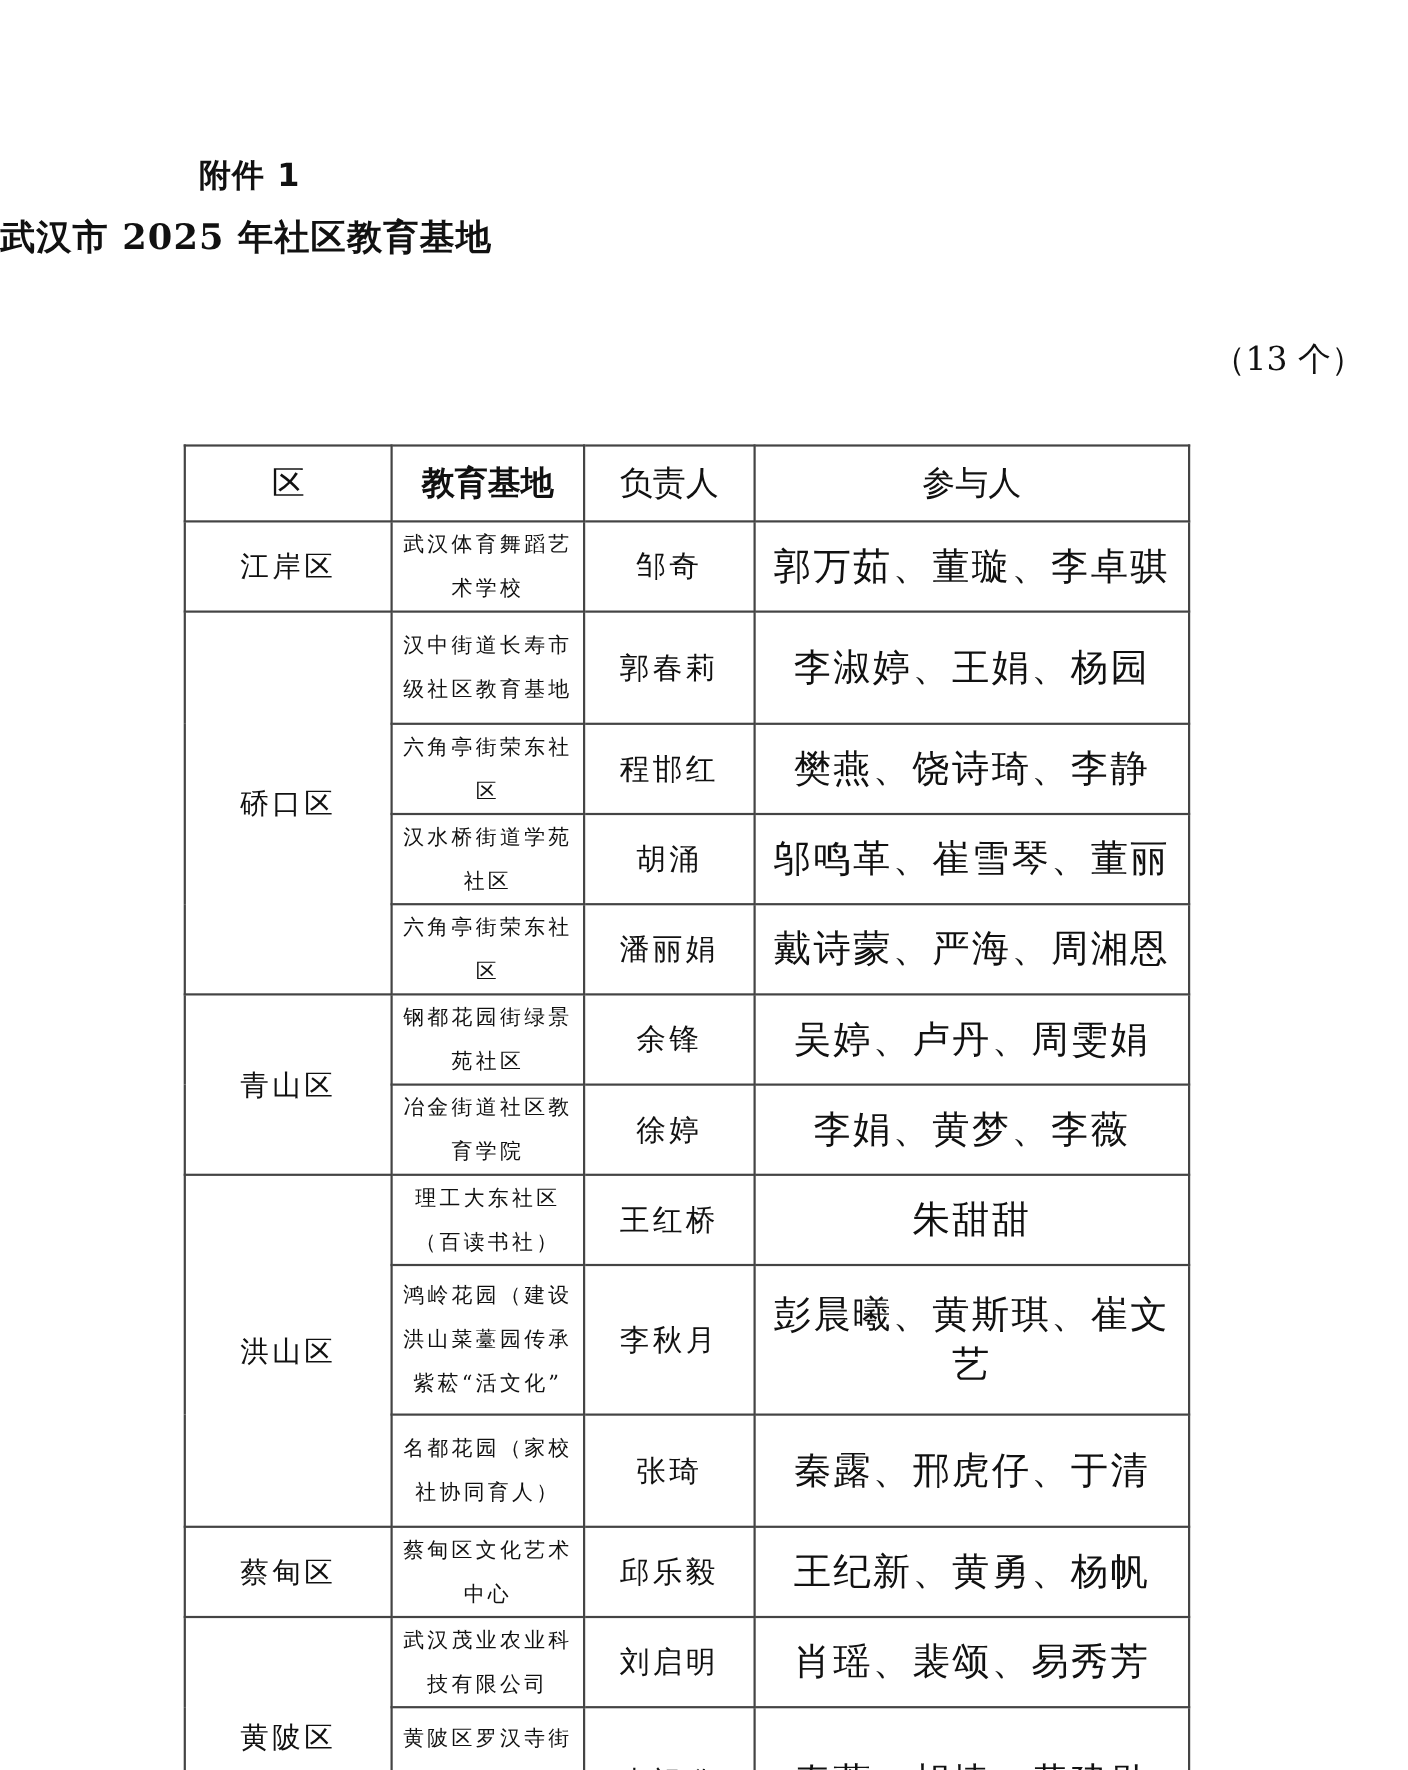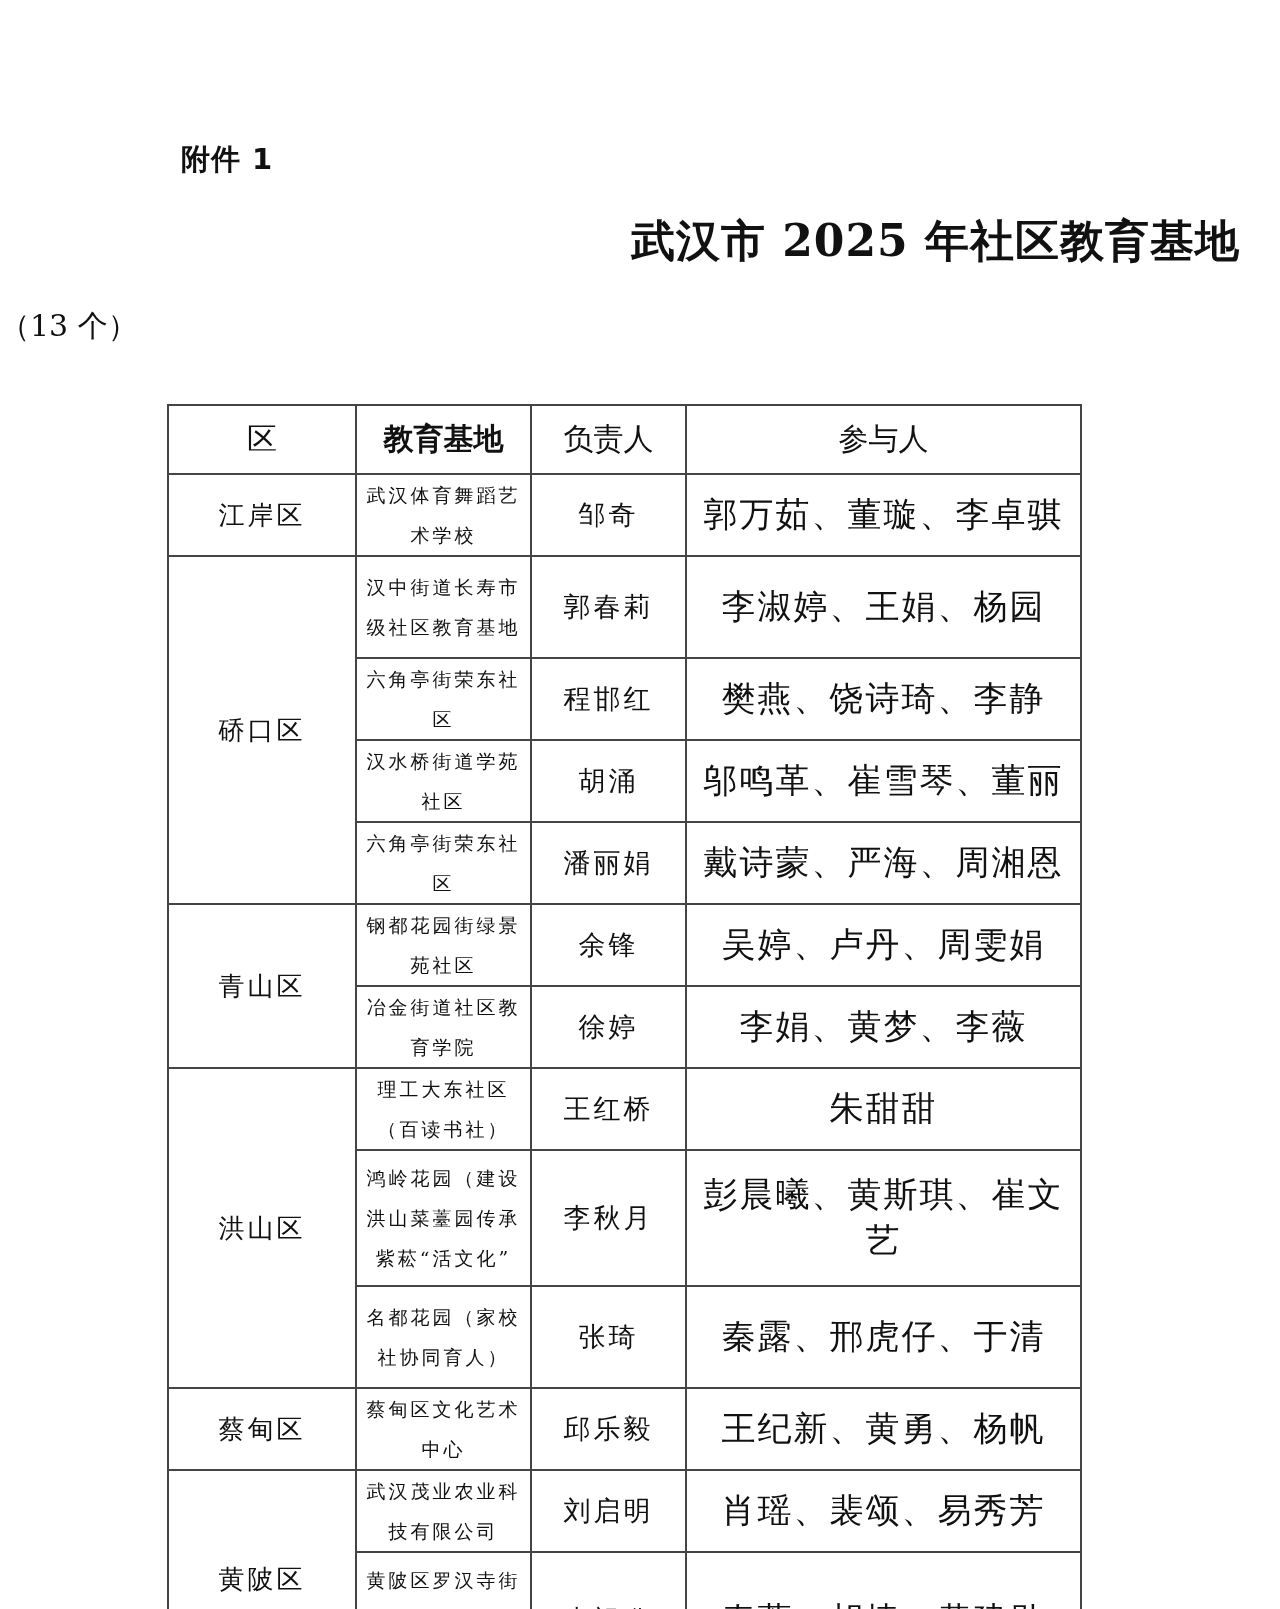--- a/index.html
+++ b/index.html
@@ -6,25 +6,25 @@
     body {
       width: 1280px; height: 1609px; position: relative; overflow: hidden;
       font-family: "DejaVu Serif", "Liberation Serif", serif; color: #111;
     }
     .attachment {
       position: absolute; left: 181px; top: 140px;
       font-family: "DejaVu Sans", "Liberation Sans", sans-serif;
       font-size: 29px; letter-spacing: 1px; font-weight: bold;
     }
     .title {
-      position: absolute; left: 0; width: 1240px; top: 212px; text-align: right;
-      font-size: 44px; font-weight: bold; letter-spacing: 1px;
+      position: absolute; left: 0; width: 1240px; top: 194px; text-align: left;
+      font-size: 32px; font-weight: bold; letter-spacing: 1px;
     }
     .subtitle {
-      position: absolute; left: 0; width: 1240px; top: 306px; text-align: left;
+      position: absolute; left: 0; width: 1240px; top: 306px; text-align: right;
       font-size: 30px;
     }
     table.bases {
       position: absolute; left: 167px; top: 404px; width: 913px;
       border-collapse: collapse; table-layout: fixed;
     }
     table.bases th, table.bases td {
       border: 2px solid #444; padding: 0; vertical-align: middle; text-align: center;
     }
     table.bases th {

